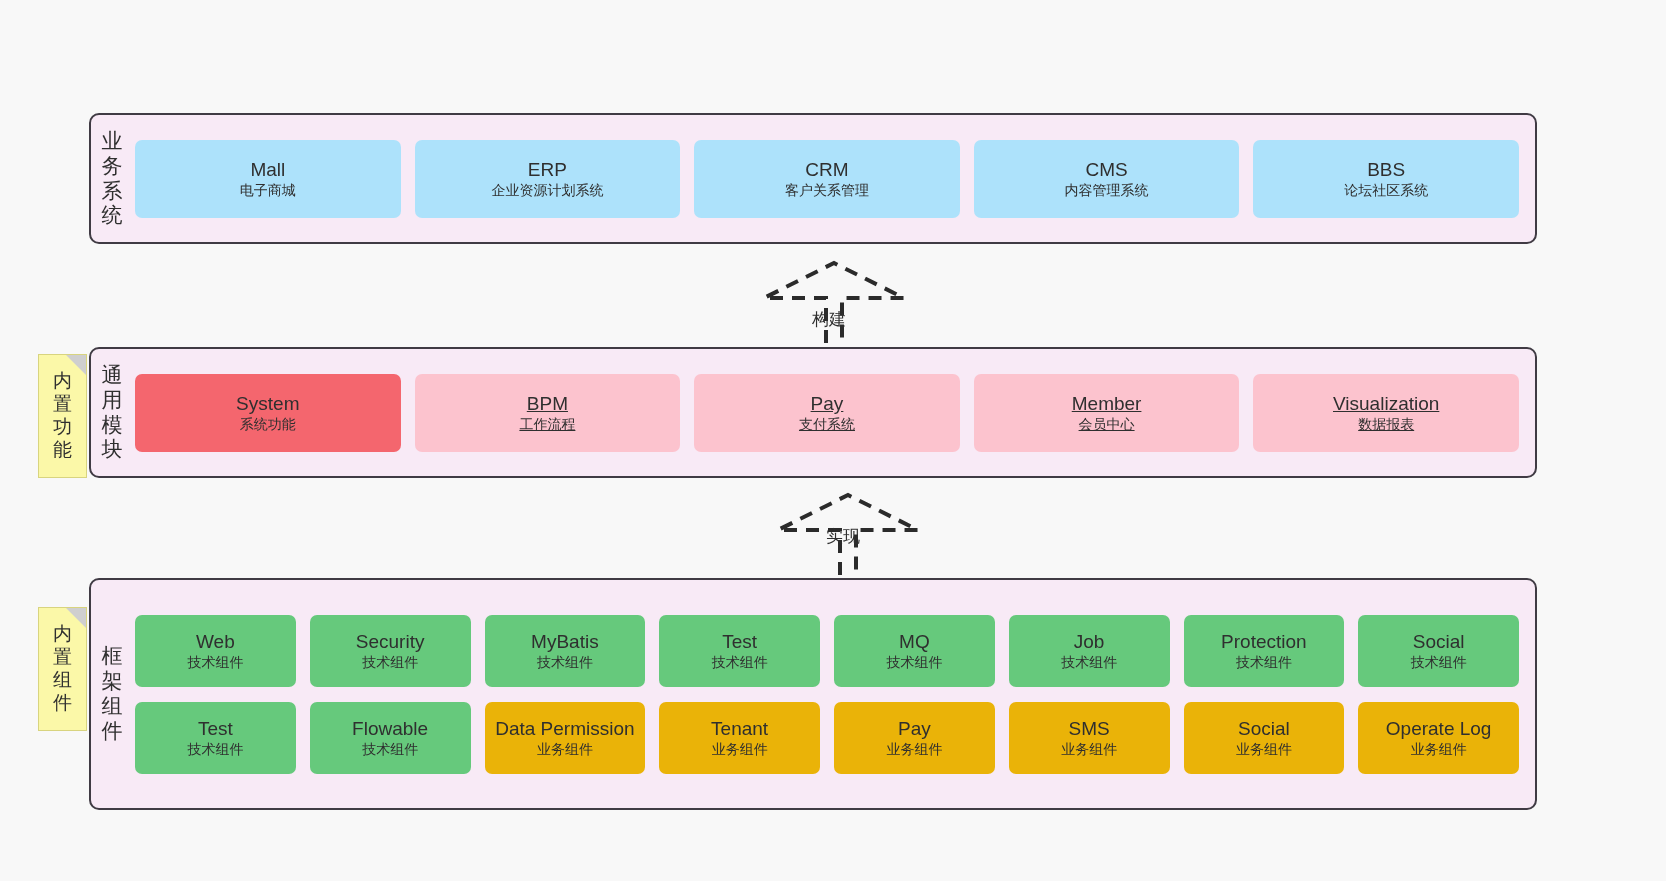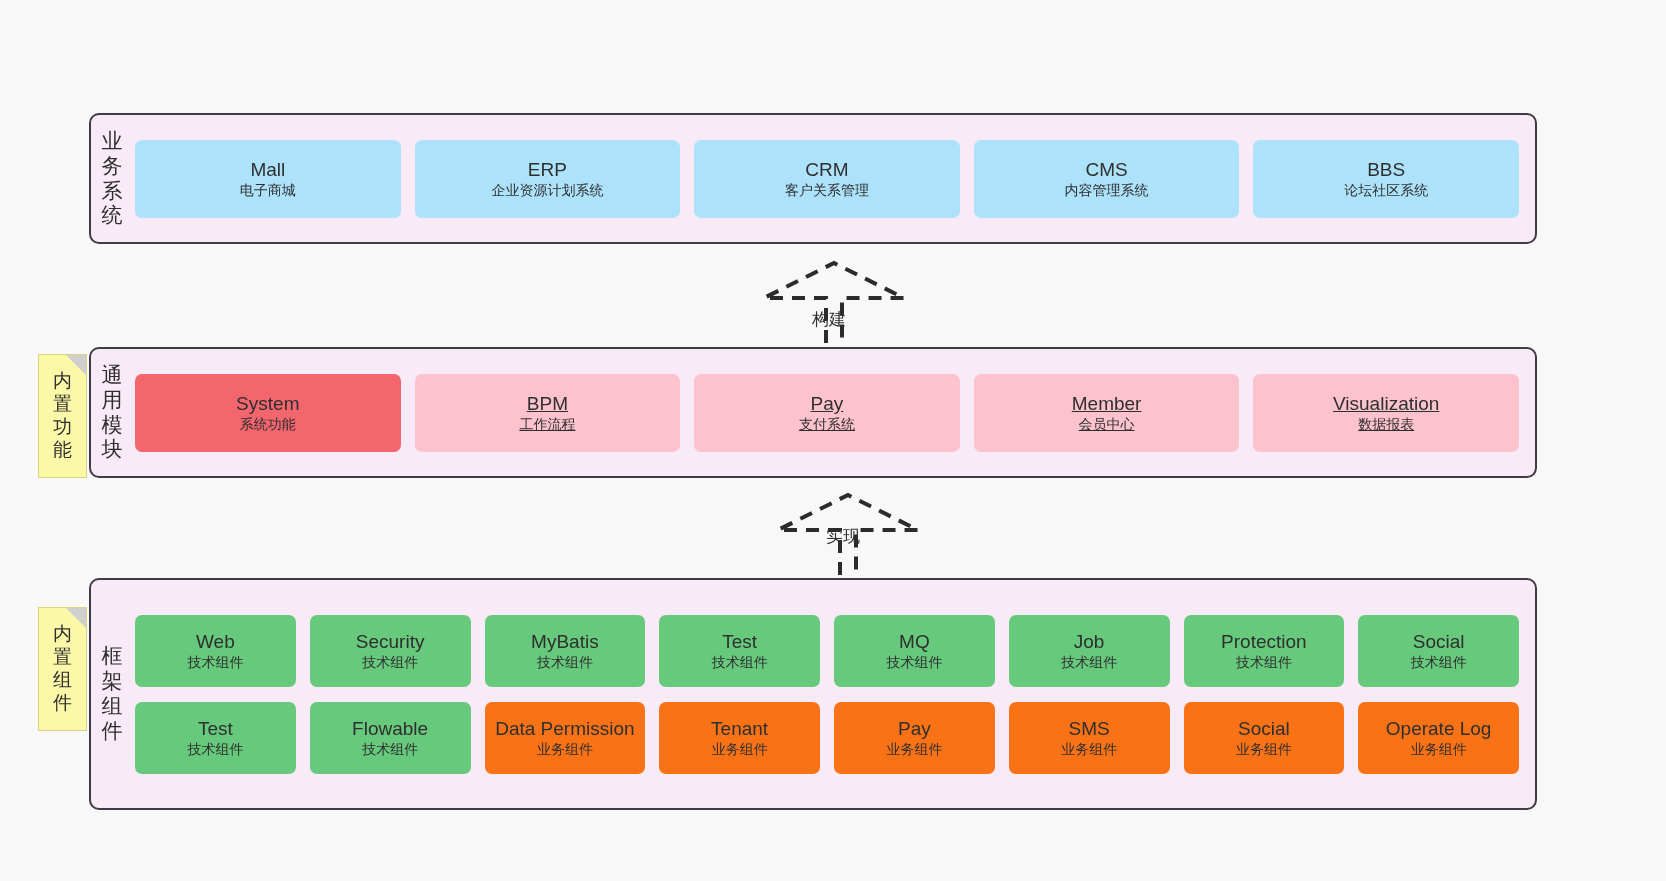--- a/index.html
+++ b/index.html
@@ -76,21 +76,21 @@
     box-sizing:border-box;
     user-select:none;
   }
   .card .en{font-size:19px;}
   .card .cn{font-size:14px;}
   .card.tall{height:78px;}
   .card.blue{background:#ade2fb;}
   .card.red{background:#f4666e;}
   .card.pink{background:#fcc3ce;text-decoration:underline;}
   .card.green{background:#66c97c;}
-  .card.lgreen{background:#f97316;}
+  .card.lgreen{background:#eab308;}
 
   
   .note{
     position:absolute;
     box-sizing:border-box;
     background:#fbf8a8;
     border:1px solid #d8d47f;
     display:flex;
     flex-direction:column;
     align-items:center;

